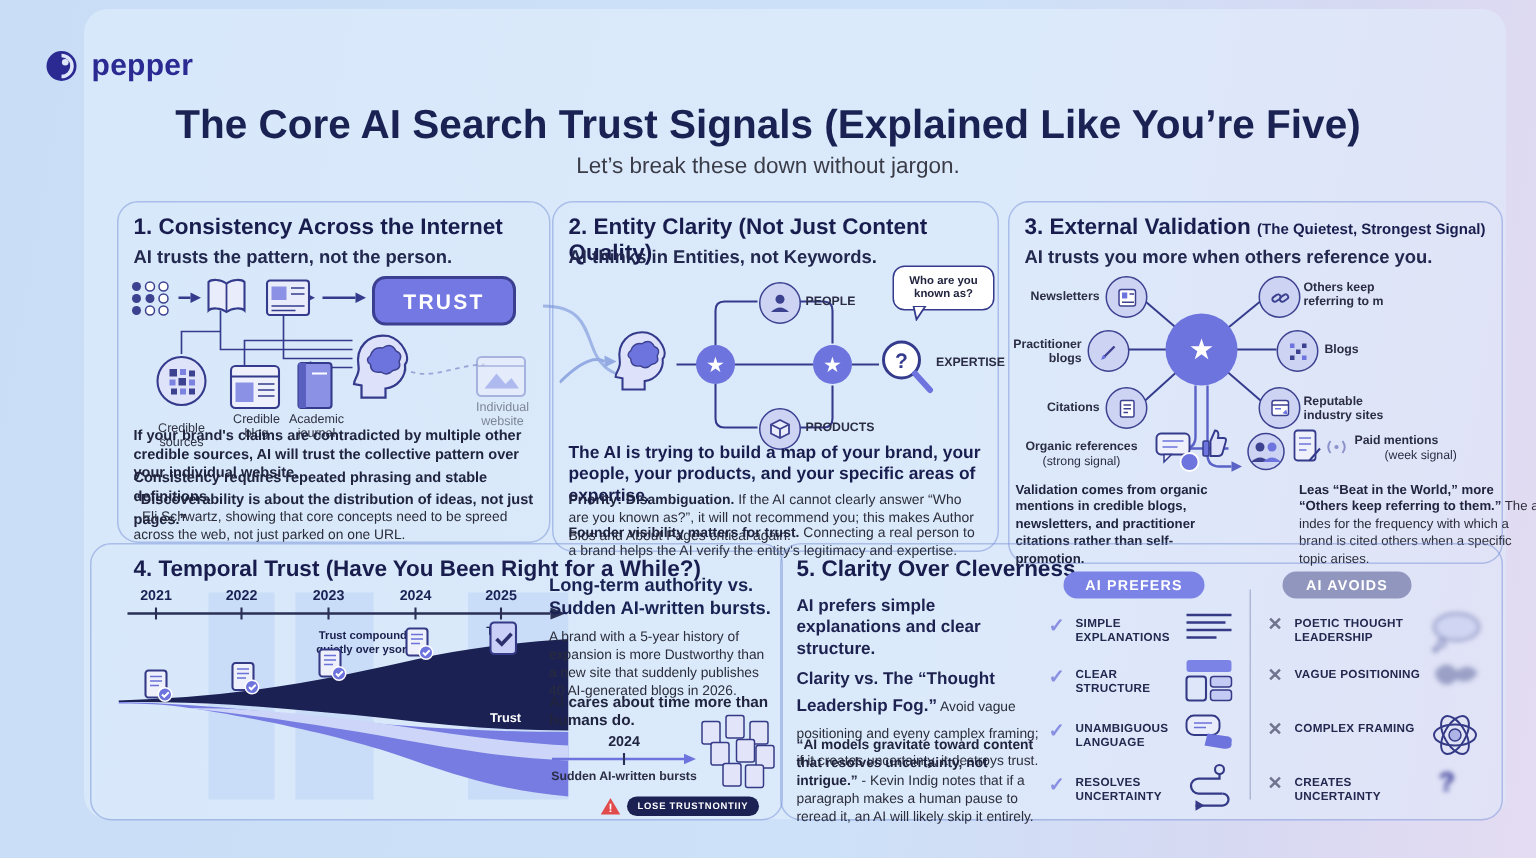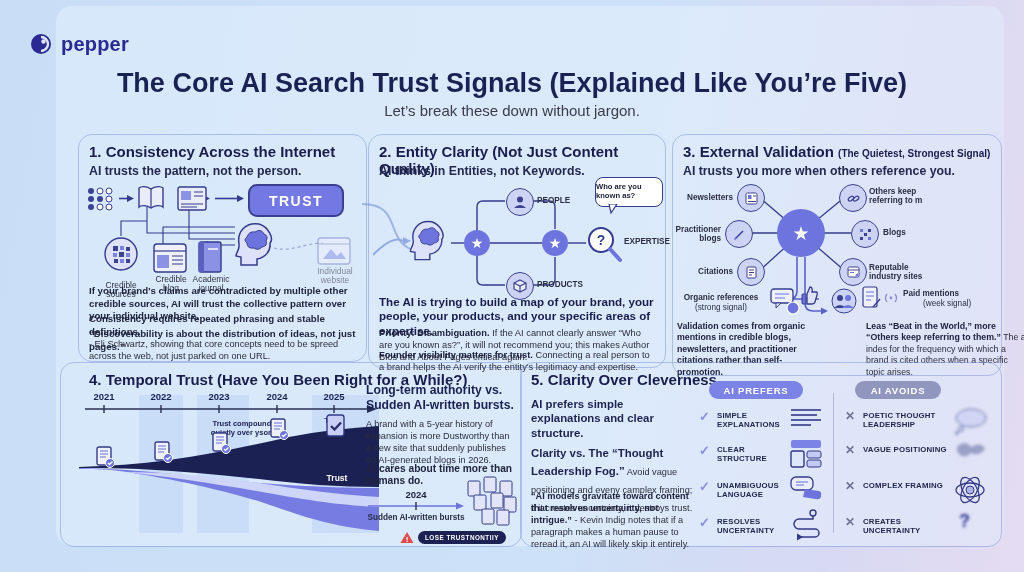--- a/index.html
+++ b/index.html
@@ -203,21 +203,21 @@
       </div>
       <div class="abs lbl" style="left:164px;top:103px;">PRODUCTS</div>
 
       <svg class="abs" style="left:211px;top:48px;" width="40" height="40" viewBox="0 0 40 40">
         <circle cx="17" cy="15" r="12" fill="#fff" stroke="#353b8c" stroke-width="2"></circle>
         <text x="17" y="20" text-anchor="middle" font-size="14" font-weight="bold" fill="#353b8c">?</text>
         <line x1="26" y1="24" x2="36" y2="35" stroke="#6d74dd" stroke-width="4" stroke-linecap="round"></line>
       </svg>
       <div class="abs lbl" style="left:251px;top:60px;">EXPERTISE</div>
 
-      <div class="abs" style="left:222px;top:0px;width:66px;height:28px;background:#fff;border:1.5px solid #353b8c;border-radius:8px;display:flex;align-items:center;justify-content:center;">
+      <div class="abs" style="left:222px;top:0px;width:66px;height:28px;background:#fff;border:1.5px solid #353b8c;border-radius:8px;display:flex;align-items:center;justify-content:center;text-align:center;">
         <span style="font-size:7.6px;font-weight:800;color:#20243f;line-height:1.15;">Who are you known as?</span>
       </div>
       <svg class="abs" style="left:234px;top:27px;" width="12" height="10" viewBox="0 0 12 10">
         <polygon points="2,0 10,0 4,9" fill="#fff" stroke="#353b8c" stroke-width="1.2"></polygon>
       </svg>
     </div>
 
     <div class="abs pb" style="left:10px;top:160px;width:276px;font-size:11.6px;line-height:1.25;color:#181d4e;">The AI is trying to build a map of your brand, your people, your products, and your specific areas of expertise.</div>
     <div class="abs p" style="left:10px;top:192px;width:276px;font-size:9.3px;">
       <span class="pb">Priority: Disambiguation.</span><span> If the AI cannot clearly answer “Who are you known as?”, it will not recommend you; this makes Author Bios and About Pages critical again.</span>

